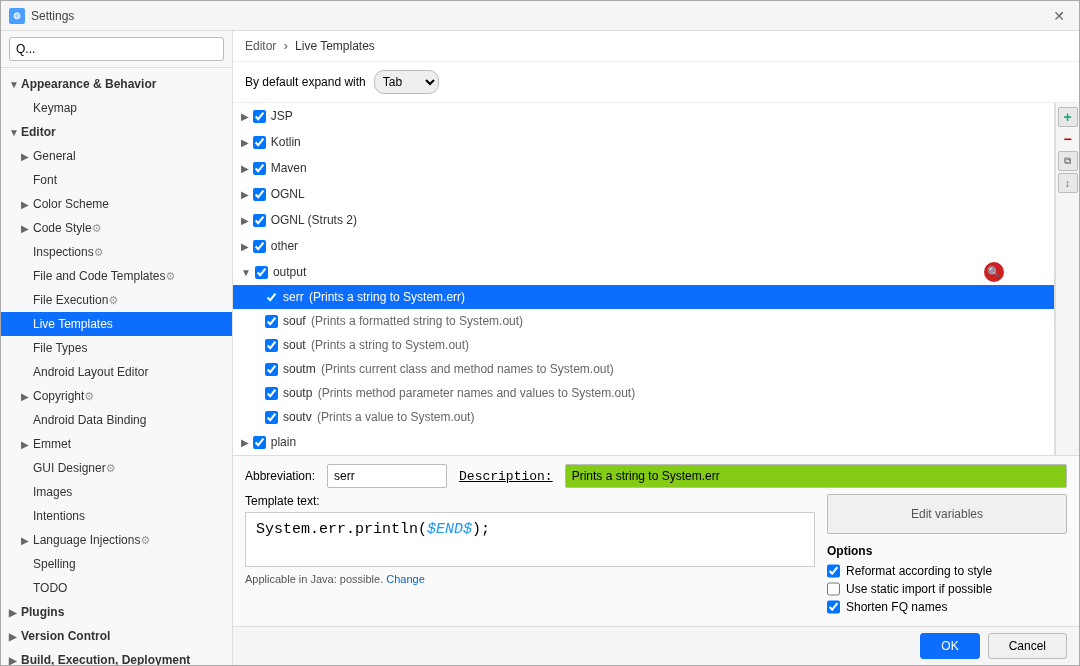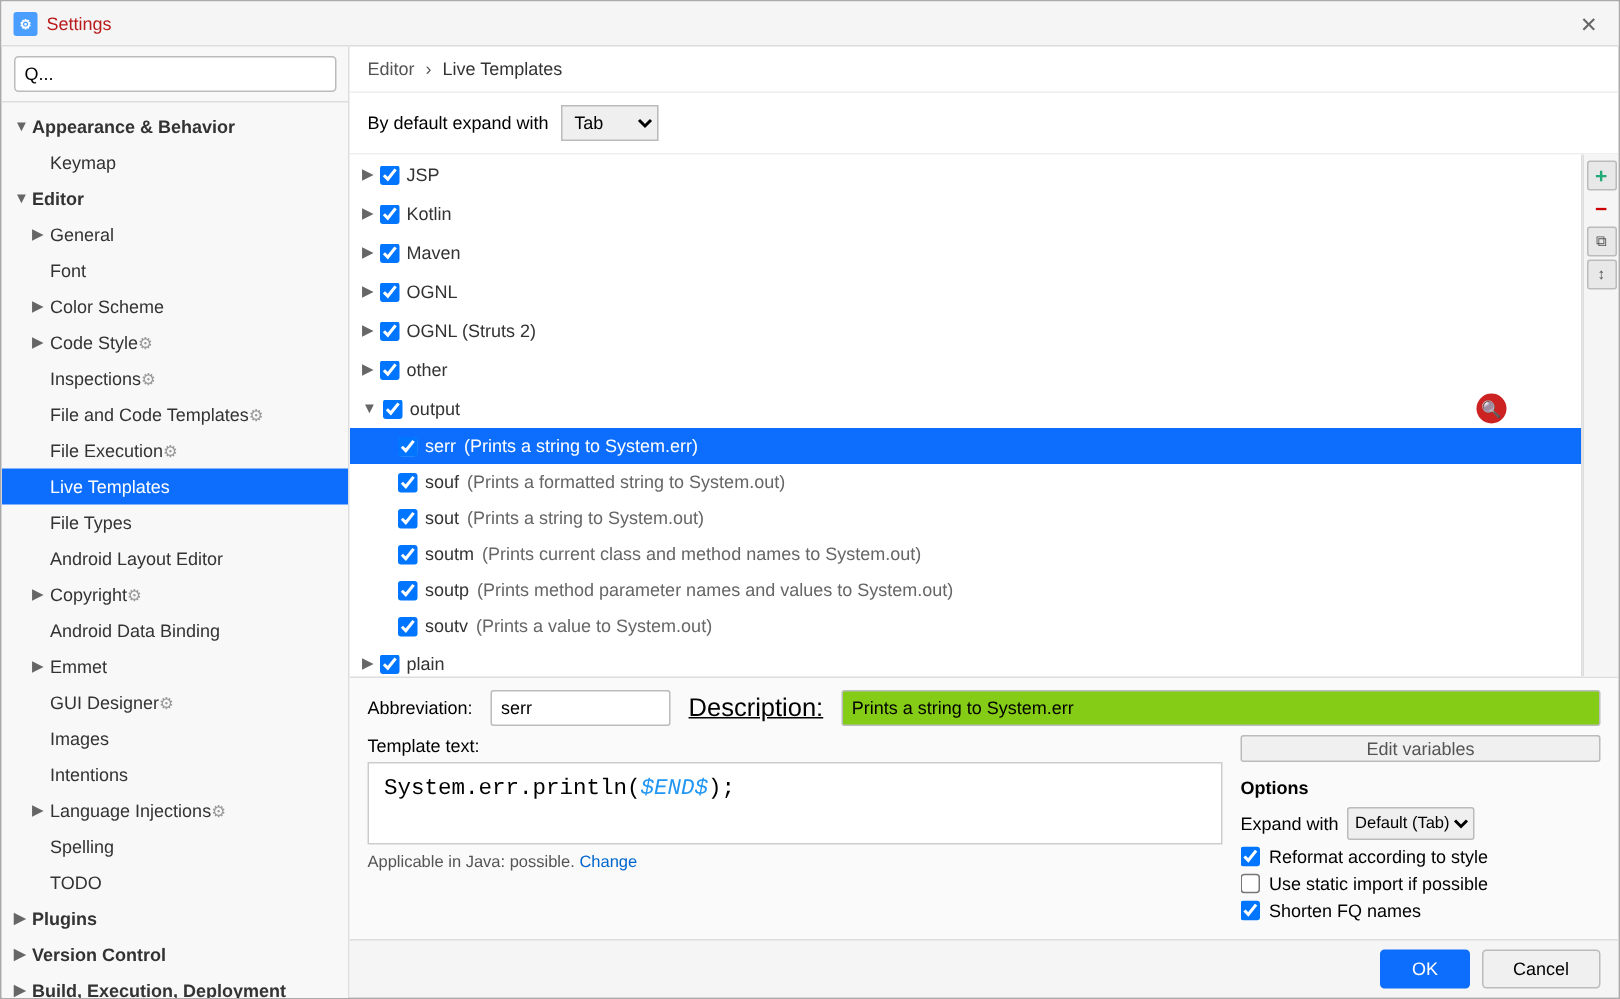--- a/index.html
+++ b/index.html
@@ -3,21 +3,21 @@
   <meta charset="utf-8">
   <style>
     * { box-sizing: border-box; margin: 0; padding: 0; }
     body { font-family: 'Segoe UI', Arial, sans-serif; font-size: 12px; background: #f0f0f0; width: 1080px; height: 666px; overflow: hidden; }
     
     .window { width: 1080px; height: 666px; background: #fff; border: 1px solid #aaa; display: flex; flex-direction: column; }
     
     .title-bar { background: #f5f5f5; border-bottom: 1px solid #ddd; height: 30px; display: flex; align-items: center; padding: 0 8px; justify-content: space-between; }
     .title-bar-left { display: flex; align-items: center; gap: 6px; }
     .title-icon { width: 16px; height: 16px; background: #4a9eff; border-radius: 2px; display: flex; align-items: center; justify-content: center; color: white; font-size: 9px; font-weight: bold; }
-    .title-text { font-size: 12px; color: #b91c1c; }
+    .title-text { font-size: 12px; color: #404040; }
     .win-close { font-size: 14px; color: #666; cursor: pointer; padding: 2px 6px; }
 
     .content { display: flex; flex: 1; overflow: hidden; }
     
     .sidebar { width: 232px; min-width: 232px; border-right: 1px solid #ddd; background: #f8f8f8; overflow-y: auto; display: flex; flex-direction: column; }
     
     .search-box { padding: 6px 8px; border-bottom: 1px solid #ddd; }
     .search-input { width: 100%; height: 24px; border: 1px solid #bbb; border-radius: 3px; padding: 2px 6px; font-size: 12px; background: white; }
     
     .sidebar-tree { padding: 4px 0; flex: 1; }
@@ -34,21 +34,21 @@
     .icon-right { float: right; margin-right: 6px; color: #999; font-size: 11px; }
     
     .main-panel { flex: 1; display: flex; flex-direction: column; overflow: hidden; }
     
     .breadcrumb { padding: 8px 12px; font-size: 12px; color: #555; border-bottom: 1px solid #eee; }
     .breadcrumb .sep { margin: 0 4px; }
     .breadcrumb .current { color: #333; font-weight: 500; }
     
     .top-bar { padding: 8px 12px; display: flex; align-items: center; gap: 8px; border-bottom: 1px solid #eee; }
     .top-bar label { font-size: 12px; }
-    .expand-select { height: 24px; border: 1px solid #bbb; border-radius: 0; font-size: 12px; padding: 0 4px; }
+    .expand-select { height: 24px; border: 1px solid #bbb; border-radius: 10px; font-size: 12px; padding: 0 4px; }
     
     .templates-list { flex: 1; overflow-y: auto; border-right: 1px solid #ddd; position: relative; }
     
     .right-toolbar { width: 24px; background: #f5f5f5; border-left: 1px solid #ddd; display: flex; flex-direction: column; align-items: center; padding: 4px 0; gap: 2px; }
     .toolbar-btn { width: 20px; height: 20px; background: #e8e8e8; border: 1px solid #bbb; display: flex; align-items: center; justify-content: center; cursor: pointer; font-size: 12px; color: #555; border-radius: 2px; }
     .toolbar-btn.red { color: #c00; font-weight: bold; font-size: 14px; border: none; background: transparent; }
 
     .group-row { display: flex; align-items: center; height: 26px; padding: 0 8px; cursor: pointer; font-size: 12px; color: #333; }
     .group-row .chk { margin-right: 5px; }
     .group-row .arrow { margin-right: 4px; font-size: 10px; color: #666; }
@@ -57,35 +57,35 @@
     .template-row.selected { background: #0d6efd; color: white; }
     .template-row .chk { margin-right: 5px; }
     .template-row .abbr { font-weight: 500; }
     .template-row .desc { color: #666; margin-left: 2px; }
     .template-row.selected .desc { color: #ffffff; }
     
     .bottom-panel { border-top: 1px solid #ddd; padding: 8px 12px; background: #fafafa; }
     .abbr-row { display: flex; align-items: center; gap: 12px; margin-bottom: 6px; }
     .abbr-label { font-size: 12px; min-width: 70px; }
     .abbr-input { height: 24px; border: 1px solid #bbb; border-radius: 2px; padding: 2px 6px; font-size: 12px; width: 120px; }
-    .desc-label { font-size: 17px; text-decoration: underline; min-width: 70px; }
+    .desc-label { font-size: 13px; text-decoration: underline; min-width: 70px; font-family: Liberation Mono, monospace; }
     .desc-input { height: 24px; border: 1px solid #bbb; border-radius: 2px; padding: 2px 6px; font-size: 12px; flex: 1; background: #84cc16; }
     .template-text-label { font-size: 12px; margin-bottom: 4px; }
     
     .template-code { background: white; border: 1px solid #ccc; padding: 8px 10px; font-family: Liberation Mono, monospace; font-size: 15px; min-height: 55px; margin-bottom: 6px; }
     .template-code .italic-blue { color: #2196F3; font-style: italic; }
     
     .applicable-row { font-size: 11px; color: #555; }
     .applicable-row a { color: #0066cc; text-decoration: none; }
     
     .bottom-layout { display: flex; gap: 12px; }
     .left-bottom { flex: 1; }
     .right-bottom { width: 240px; }
     
-    .edit-vars-btn { width: 100%; height: 18px; background: #f0f0f0; border: 1px solid #bbb; border-radius: 2px; font-size: 12px; cursor: pointer; color: #555; margin-bottom: 10px; }
+    .edit-vars-btn { width: 100%; height: 40px; background: #f0f0f0; border: 1px solid #bbb; border-radius: 2px; font-size: 12px; cursor: pointer; color: #555; margin-bottom: 10px; }
     .options-label { font-size: 12px; font-weight: bold; margin-bottom: 6px; }
     .option-row { display: flex; gap: 6px; margin-bottom: 4px; font-size: 12px; }
     .expand-with-row { display: flex; align-items: center; gap: 6px; font-size: 12px; margin-bottom: 4px; }
     .expand-with-select { height: 22px; border: 1px solid #bbb; border-radius: 2px; font-size: 11px; }
     
     .dialog-footer { border-top: 1px solid #ddd; padding: 6px 12px; display: flex; justify-content: flex-end; gap: 8px; background: #f5f5f5; }
     .footer-btn { height: 26px; padding: 0 20px; border: 1px solid #bbb; border-radius: 3px; font-size: 12px; cursor: pointer; background: #f0f0f0; }
     .footer-btn.primary { background: #0d6efd; color: white; border-color: #0d6efd; }
   </style>
 </head>
@@ -366,29 +366,20 @@
                 System.err.println(<span class="italic-blue">$END$</span>);
               </div>
               <div class="applicable-row">
                 <span>Applicable in Java: possible.</span>
                 <a href="#">Change</a>
               </div>
             </div>
             <div class="right-bottom">
               <button class="edit-vars-btn">Edit variables</button>
               <div class="options-label">Options</div>
-              <div class="expand-with-row">
-                <span>Expand with</span>
-                <select class="expand-with-select">
-                  <option>Default (Tab)</option>
-                  <option>Tab</option>
-                  <option>Enter</option>
-                  <option>Space</option>
-                </select>
-              </div>
               <div class="option-row">
                 <input type="checkbox" checked="" style="">
                 <span>Reformat according to style</span>
               </div>
               <div class="option-row">
                 <input type="checkbox" style="">
                 <span>Use static import if possible</span>
               </div>
               <div class="option-row">
                 <input type="checkbox" checked="" style="">

